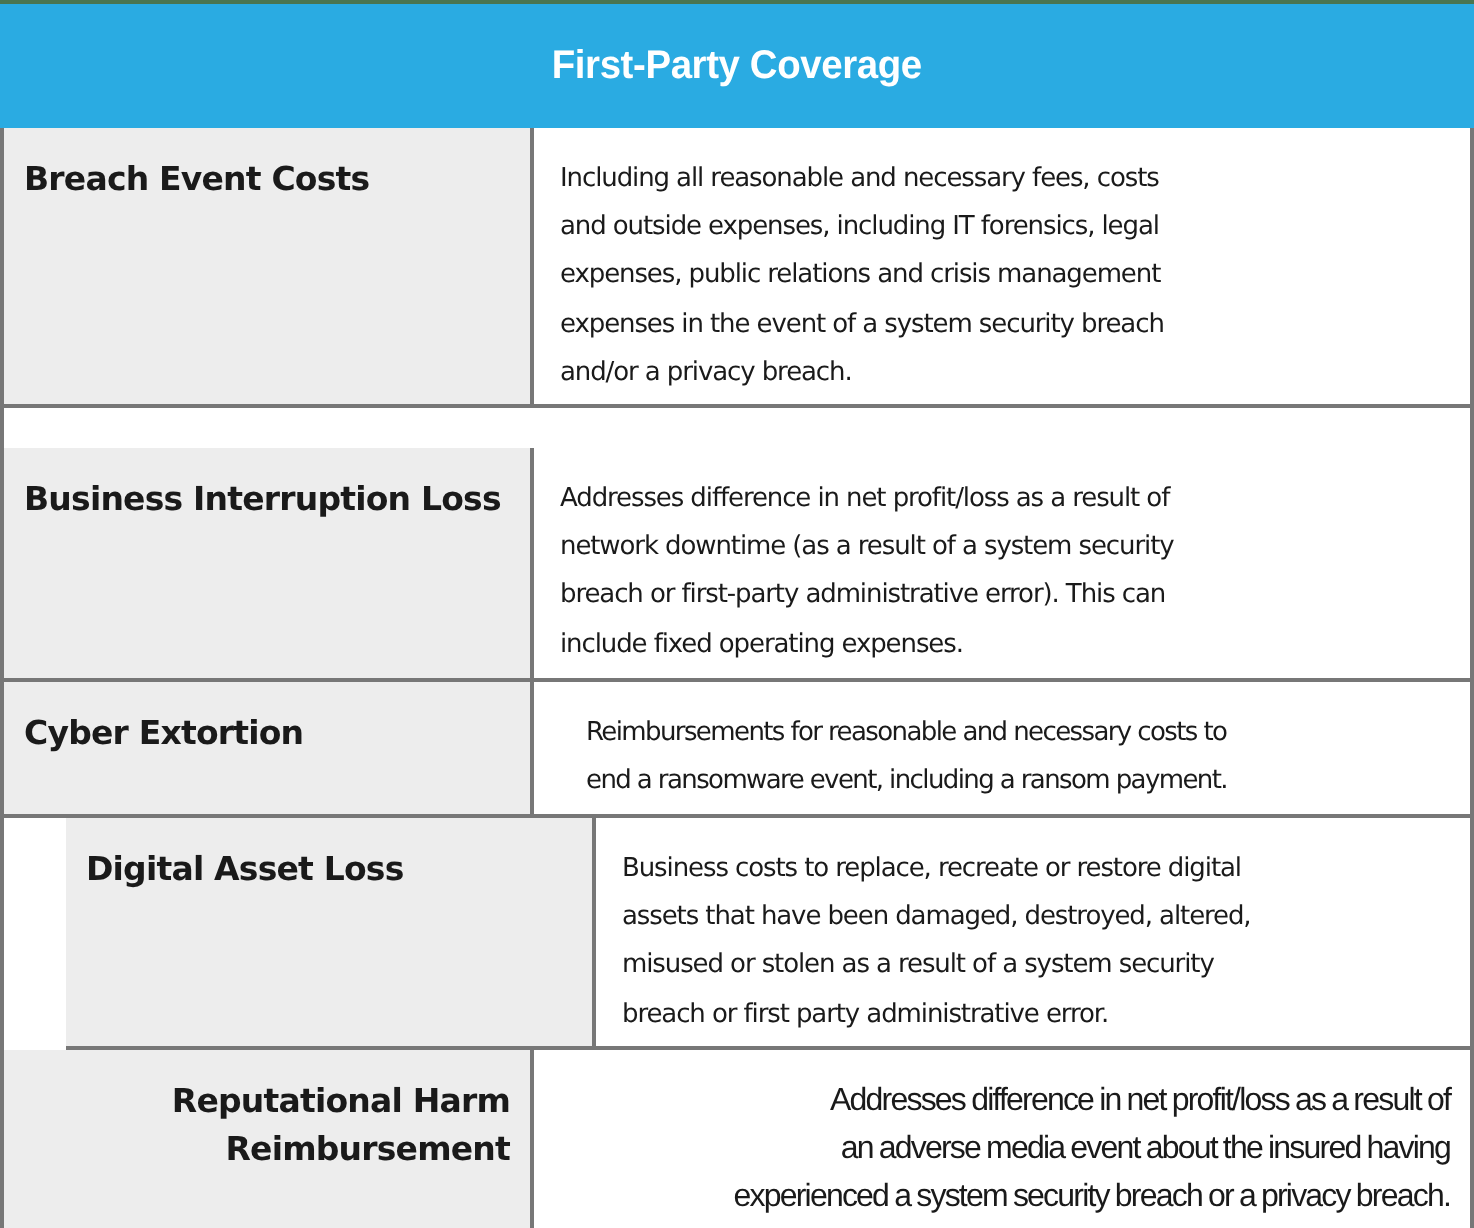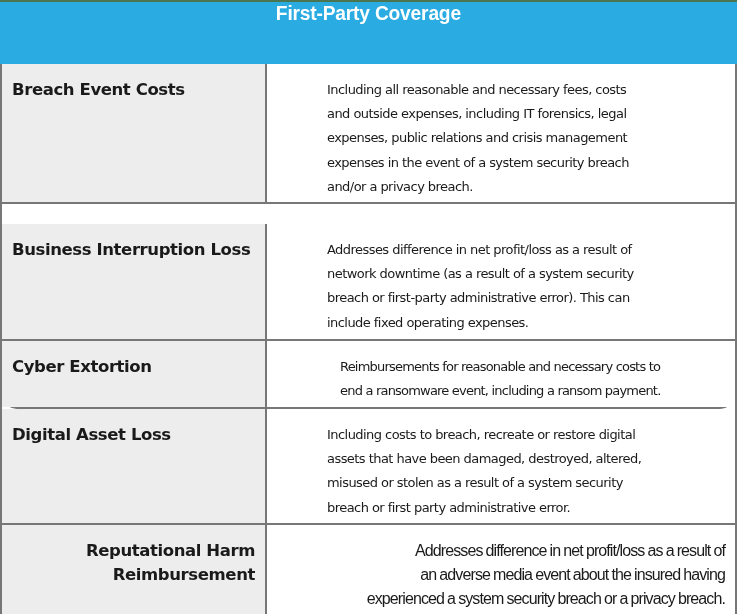--- a/index.html
+++ b/index.html
@@ -8,35 +8,35 @@
       background: #4A7550;
       font-family: "DejaVu Sans", "Liberation Sans", sans-serif;
     }
     .page {
       position: absolute; left: 0; top: 0; width: 737px; height: 614px;
       background: #4A7550;
     }
     .header {
       position: absolute; left: 0; top: 2px; width: 737px; height: 62px;
       background: #2AABE2;
-      display: flex; align-items: flex-start; justify-content: center;
+      display: flex; align-items: center; justify-content: center;
     }
     .header-title {
       color: #ffffff; font-size: 20px; font-weight: 600;
       letter-spacing: -0.2px;
       font-family: "Liberation Sans", "DejaVu Sans", sans-serif;
       transform: scaleX(0.96);
     }
     .table {
       position: absolute; left: 0; top: 64px; width: 737px;
       border-left: 2px solid #777; border-right: 2px solid #777;
       background: #ffffff;
     }
     .row {
-      display: flex; border-bottom: 2px solid #777; gap: 47px;
+      display: flex; border-bottom: 2px solid #777;
     }
     .row:last-child { border-bottom: 2px solid #777; text-align: right; }
     .cell-label {
       width: 265px; background: #EDEDED;
       border-right: 2px solid #777;
       padding: 14px 10px 10px 10px;
       font-size: 16.5px; font-weight: bold; color: #1a1a1a;
       line-height: 24px;
       font-family: "DejaVu Sans", sans-serif;
       letter-spacing: -0.4px;
@@ -74,28 +74,28 @@
 expenses in the event of a system security breach
 and/or a privacy breach.</div>
     </div>
     <div class="row" style="height:117px;margin-top:20px;">
       <div class="cell-label">Business Interruption Loss</div>
       <div class="cell-desc">Addresses difference in net profit/loss as a result of
 network downtime (as a result of a system security
 breach or first-party administrative error). This can
 include fixed operating expenses.</div>
     </div>
-    <div class="row" style="height:68px;border-radius:15px;">
+    <div class="row" style="height:68px;">
       <div class="cell-label">Cyber Extortion</div>
       <div class="cell-desc" style="letter-spacing:-0.8px;padding-left:26px;">Reimbursements for reasonable and necessary costs to
 end a ransomware event, including a ransom payment.</div>
     </div>
-    <div class="row" style="height:116px;">
+    <div class="row" style="height:116px;margin-left:31px;">
       <div class="cell-label">Digital Asset Loss</div>
-      <div class="cell-desc">Including costs to breach, recreate or restore digital
+      <div class="cell-desc">Business costs to replace, recreate or restore digital
 assets that have been damaged, destroyed, altered,
 misused or stolen as a result of a system security
 breach or first party administrative error.</div>
     </div>
     <div class="row" style="height:92px;">
       <div class="cell-label" style="white-space:pre-line;">Reputational Harm
 Reimbursement</div>
       <div class="cell-desc condensed">Addresses difference in net profit/loss as a result of
 an adverse media event about the insured having
 experienced a system security breach or a privacy breach.</div>

